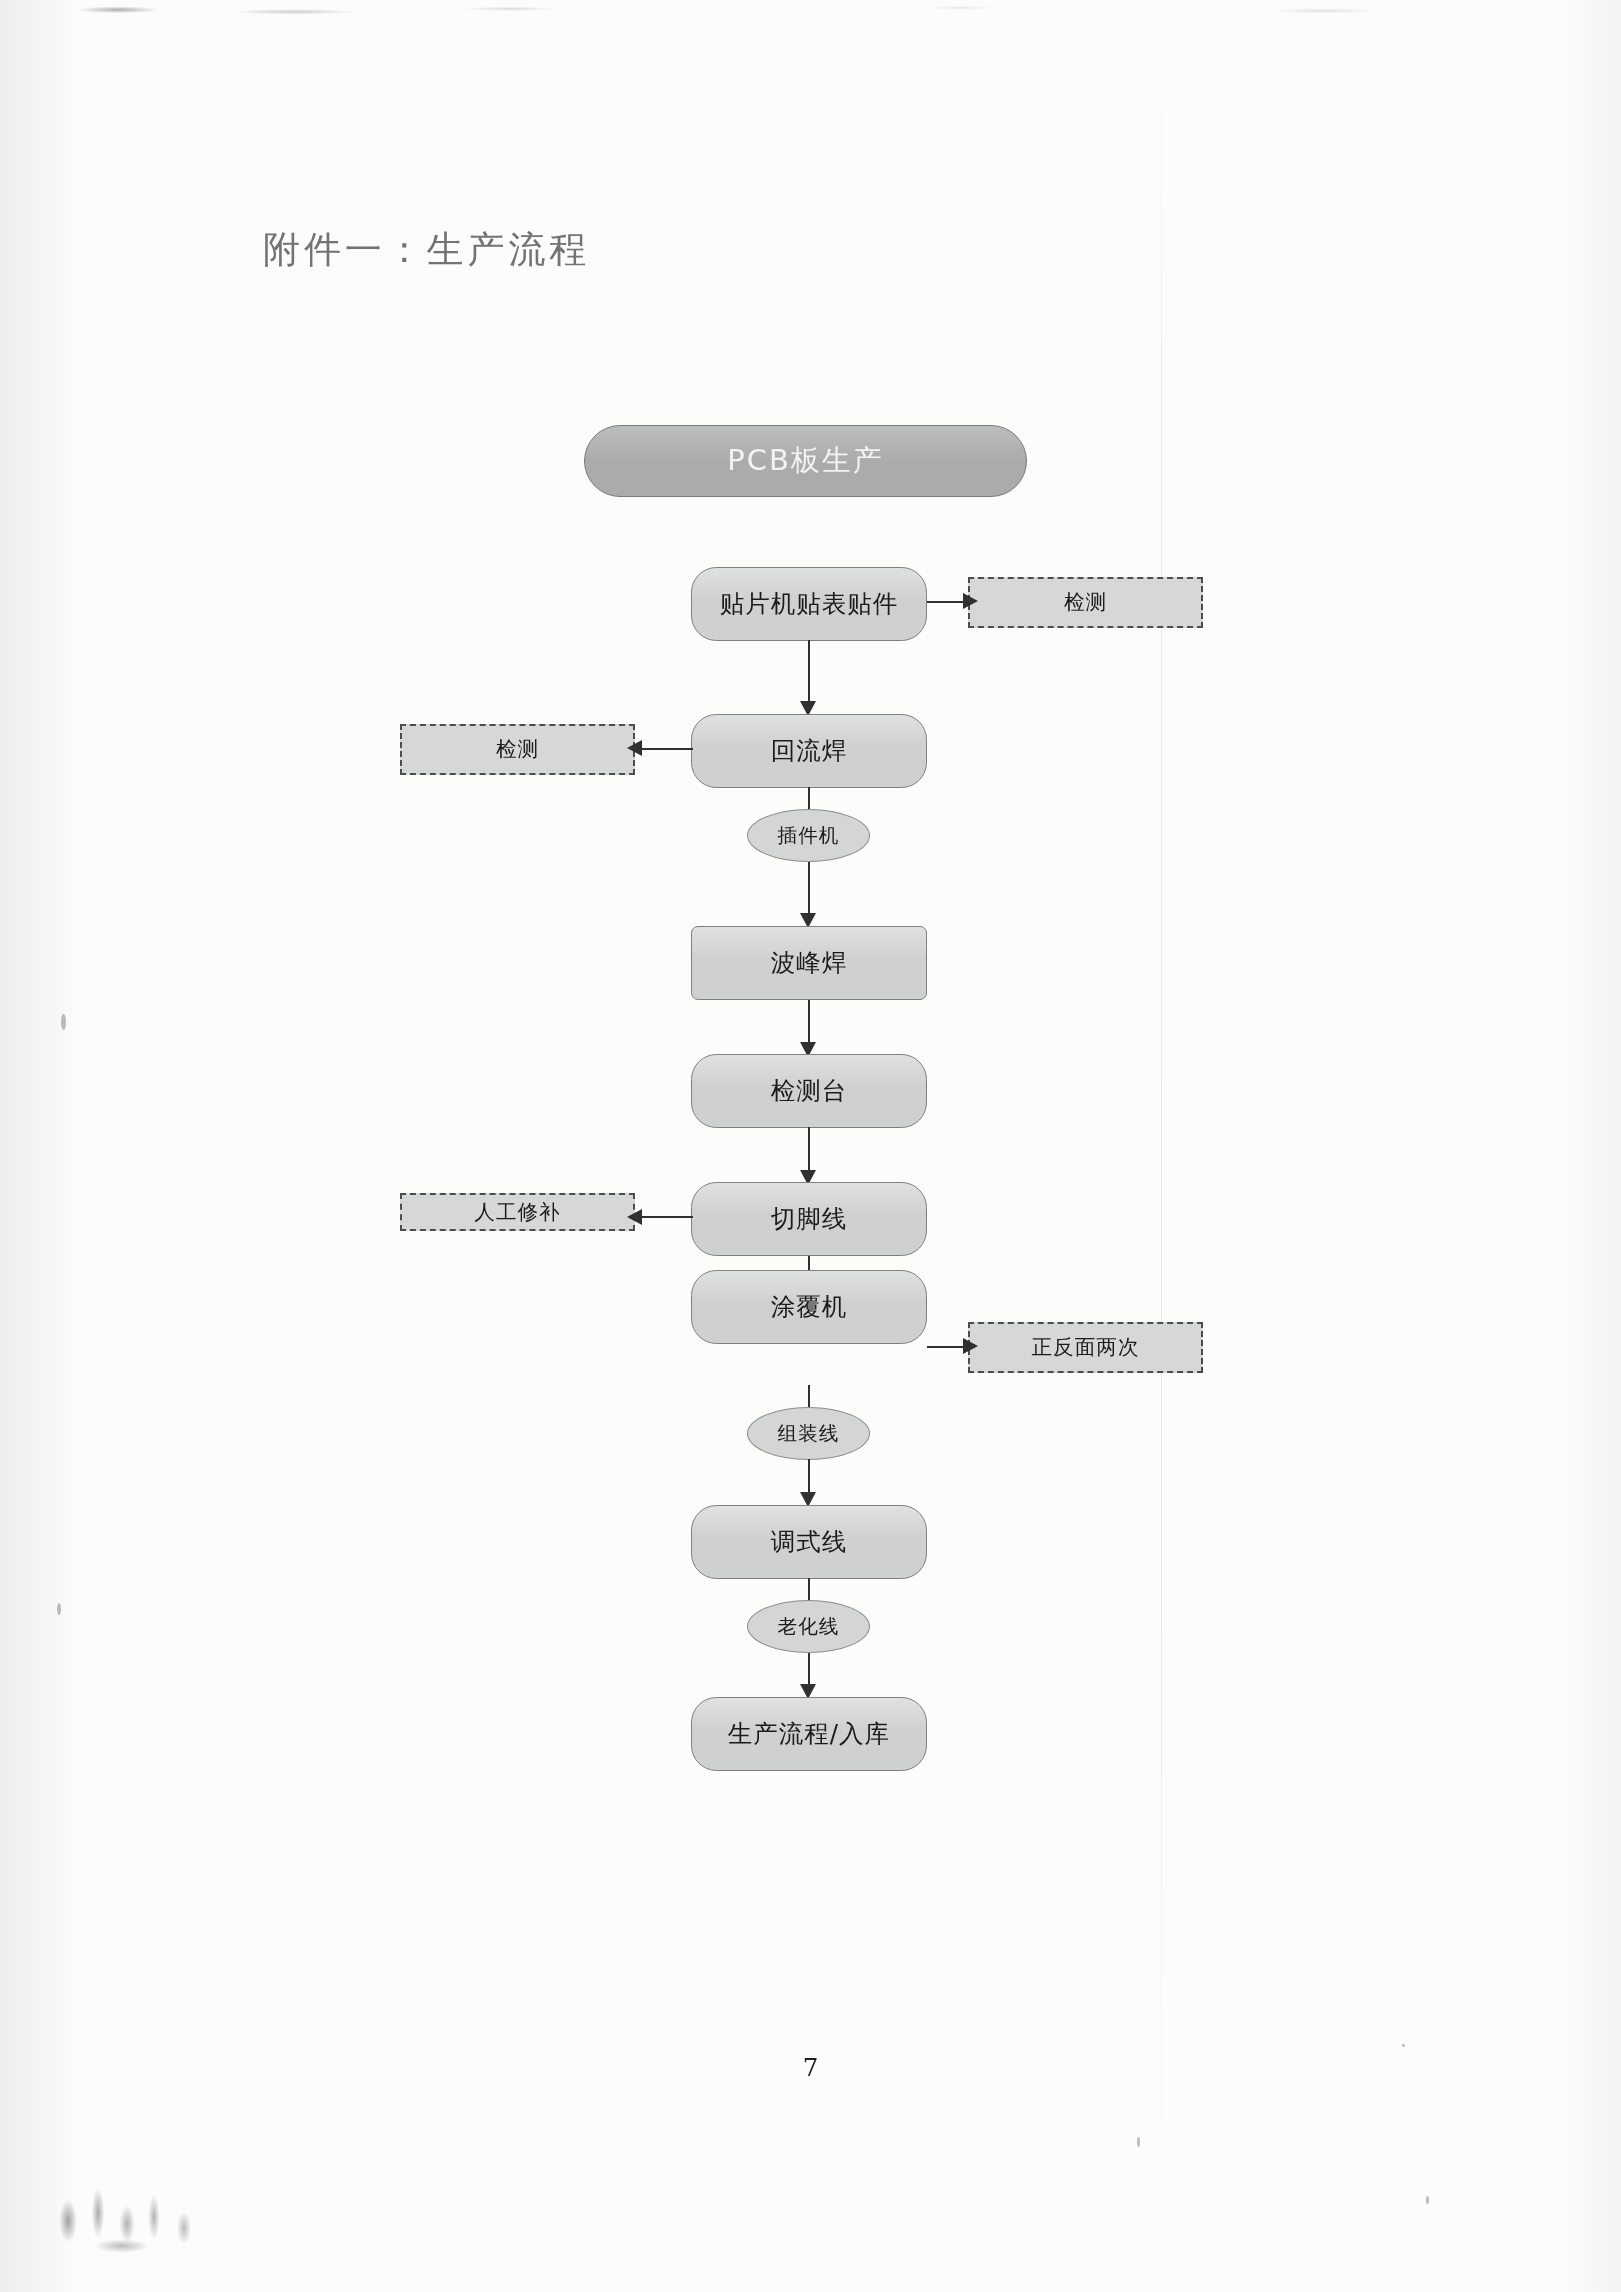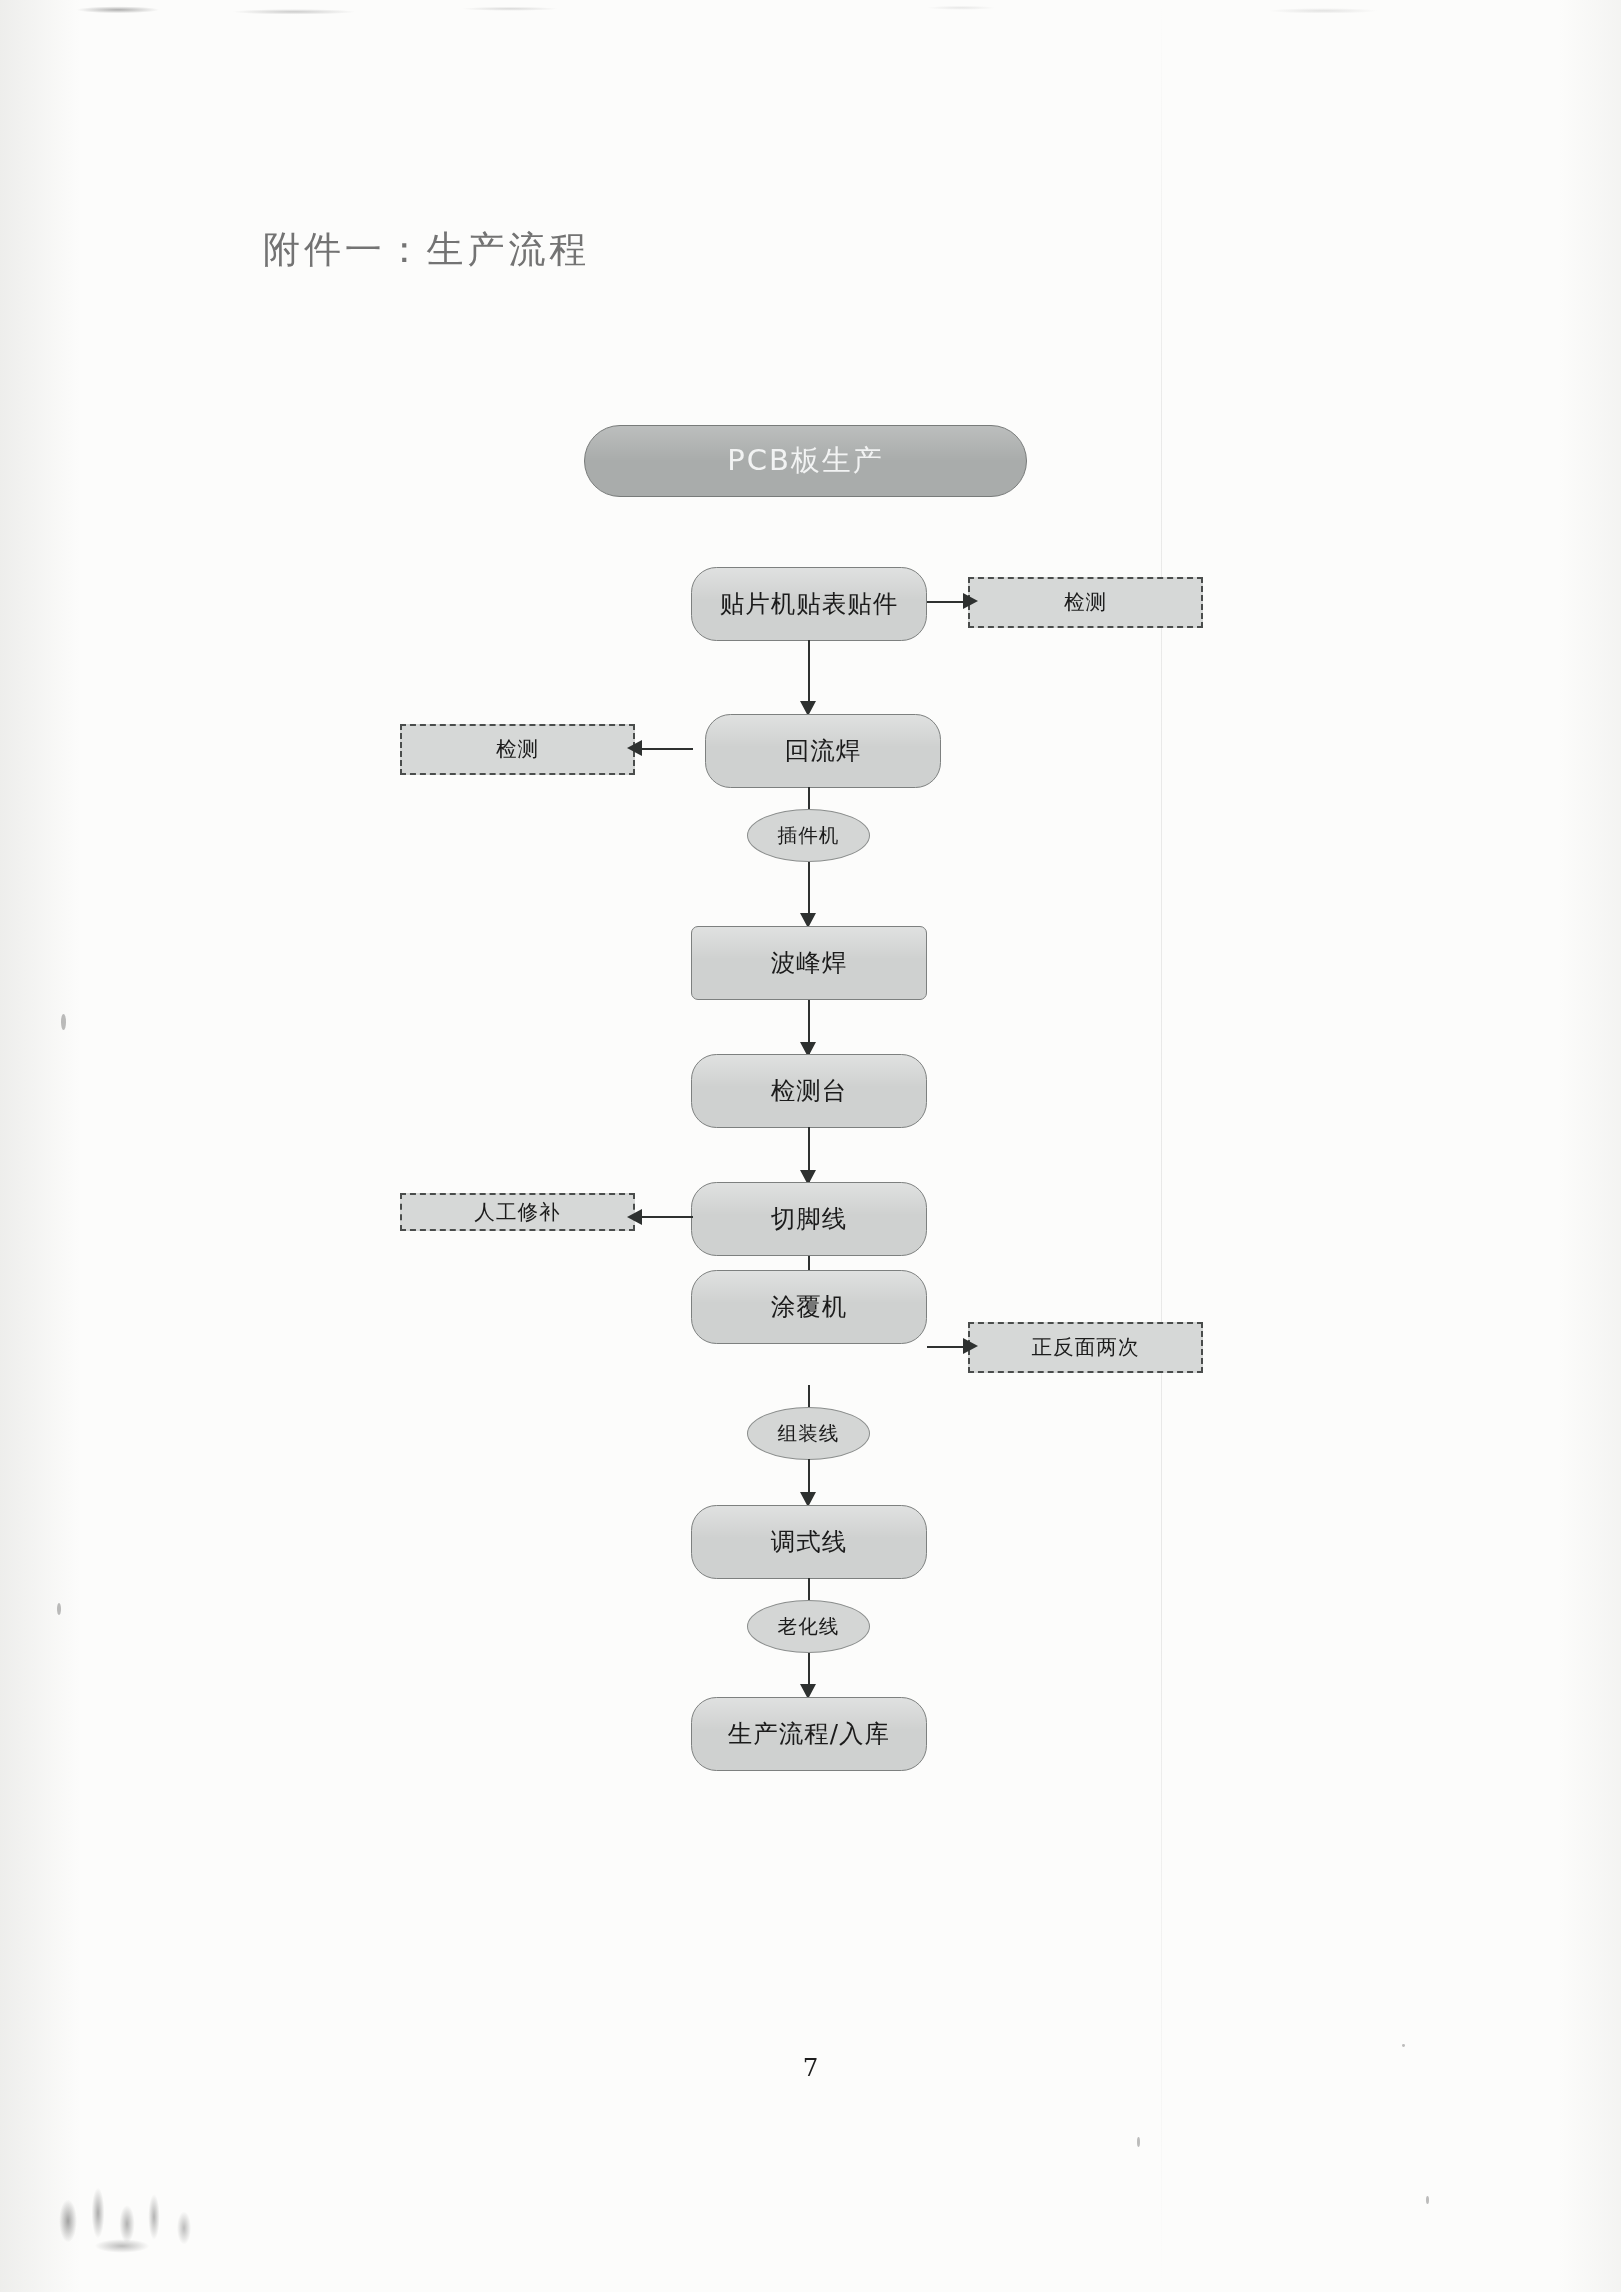--- a/index.html
+++ b/index.html
@@ -194,21 +194,21 @@
     <div class="node rounded" style="left:691px; top:567px; width:236px; height:74px;">贴片机贴表贴件</div>
 
     <div class="node dashed" style="left:968px; top:577px; width:235px; height:51px;">检测</div>
 
     <div class="connector h" style="left:927px; top:601px; width:37px;"></div>
     <div class="arrow right" style="left:963px; top:593px;"></div>
 
     <div class="connector v" style="left:808px; top:640px; height:67px;"></div>
     <div class="arrow down" style="left:800px; top:701px;"></div>
 
-    <div class="node rounded" style="left:691px; top:714px; width:236px; height:74px;margin-left:14px;">回流焊</div>
+    <div class="node rounded" style="left:691px; top:714px; width:236px; height:74px;">回流焊</div>
 
     <div class="node dashed" style="left:400px; top:724px; width:235px; height:51px;">检测</div>
 
     <div class="connector h" style="left:639px; top:748px; width:54px;"></div>
     <div class="arrow left" style="left:627px; top:740px;"></div>
 
     <div class="connector v" style="left:808px; top:787px; height:23.5px;"></div>
 
     <div class="node ellipse" style="left:747px; top:809px; width:123px; height:53px;">插件机</div>
 

